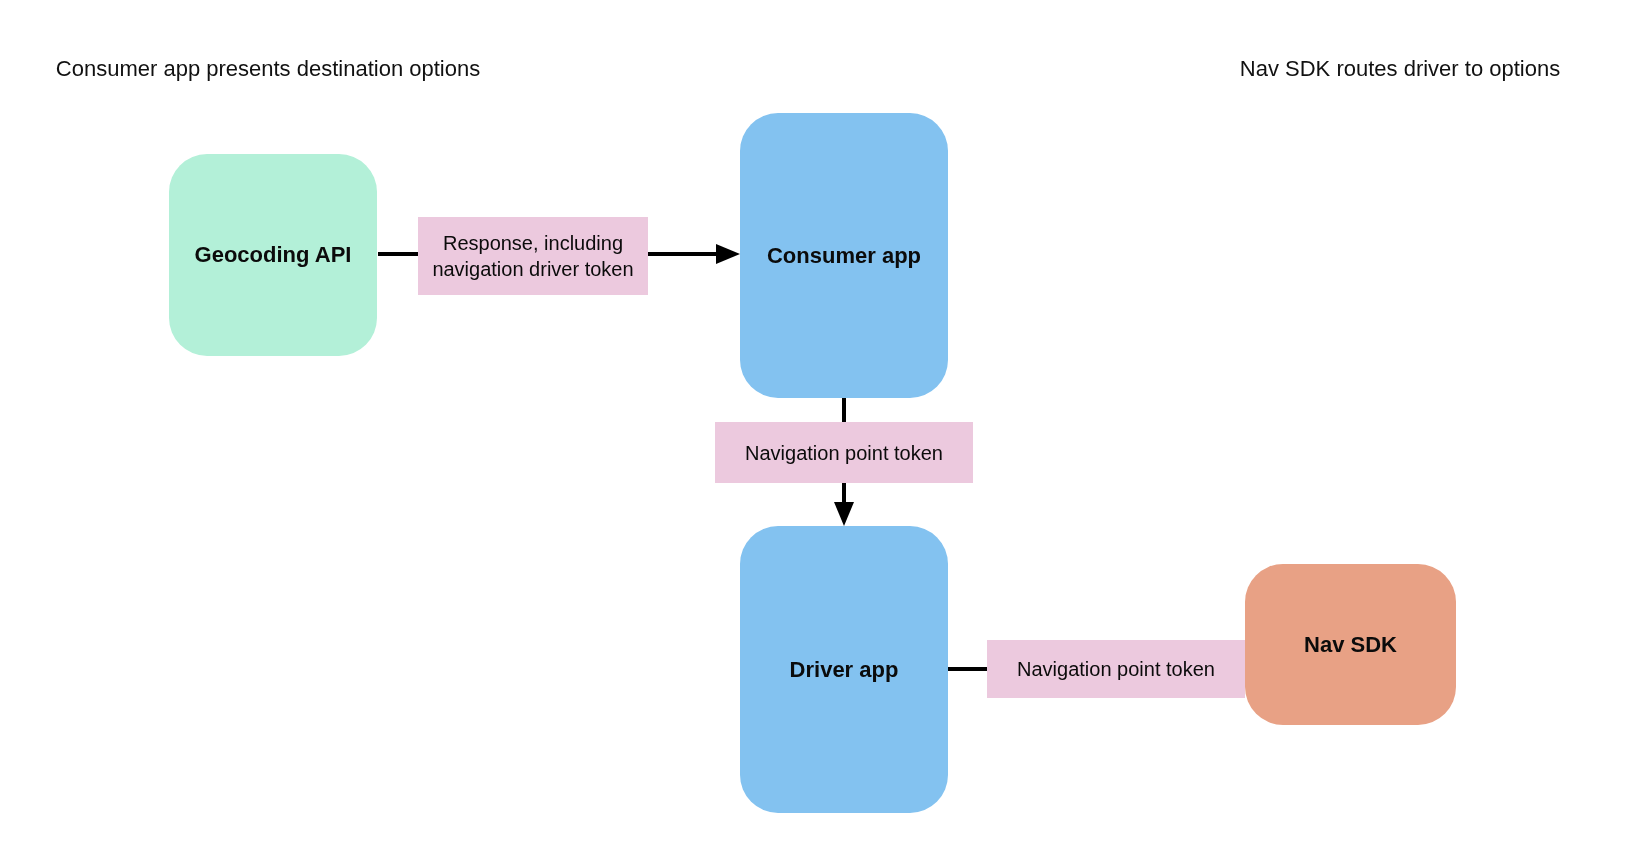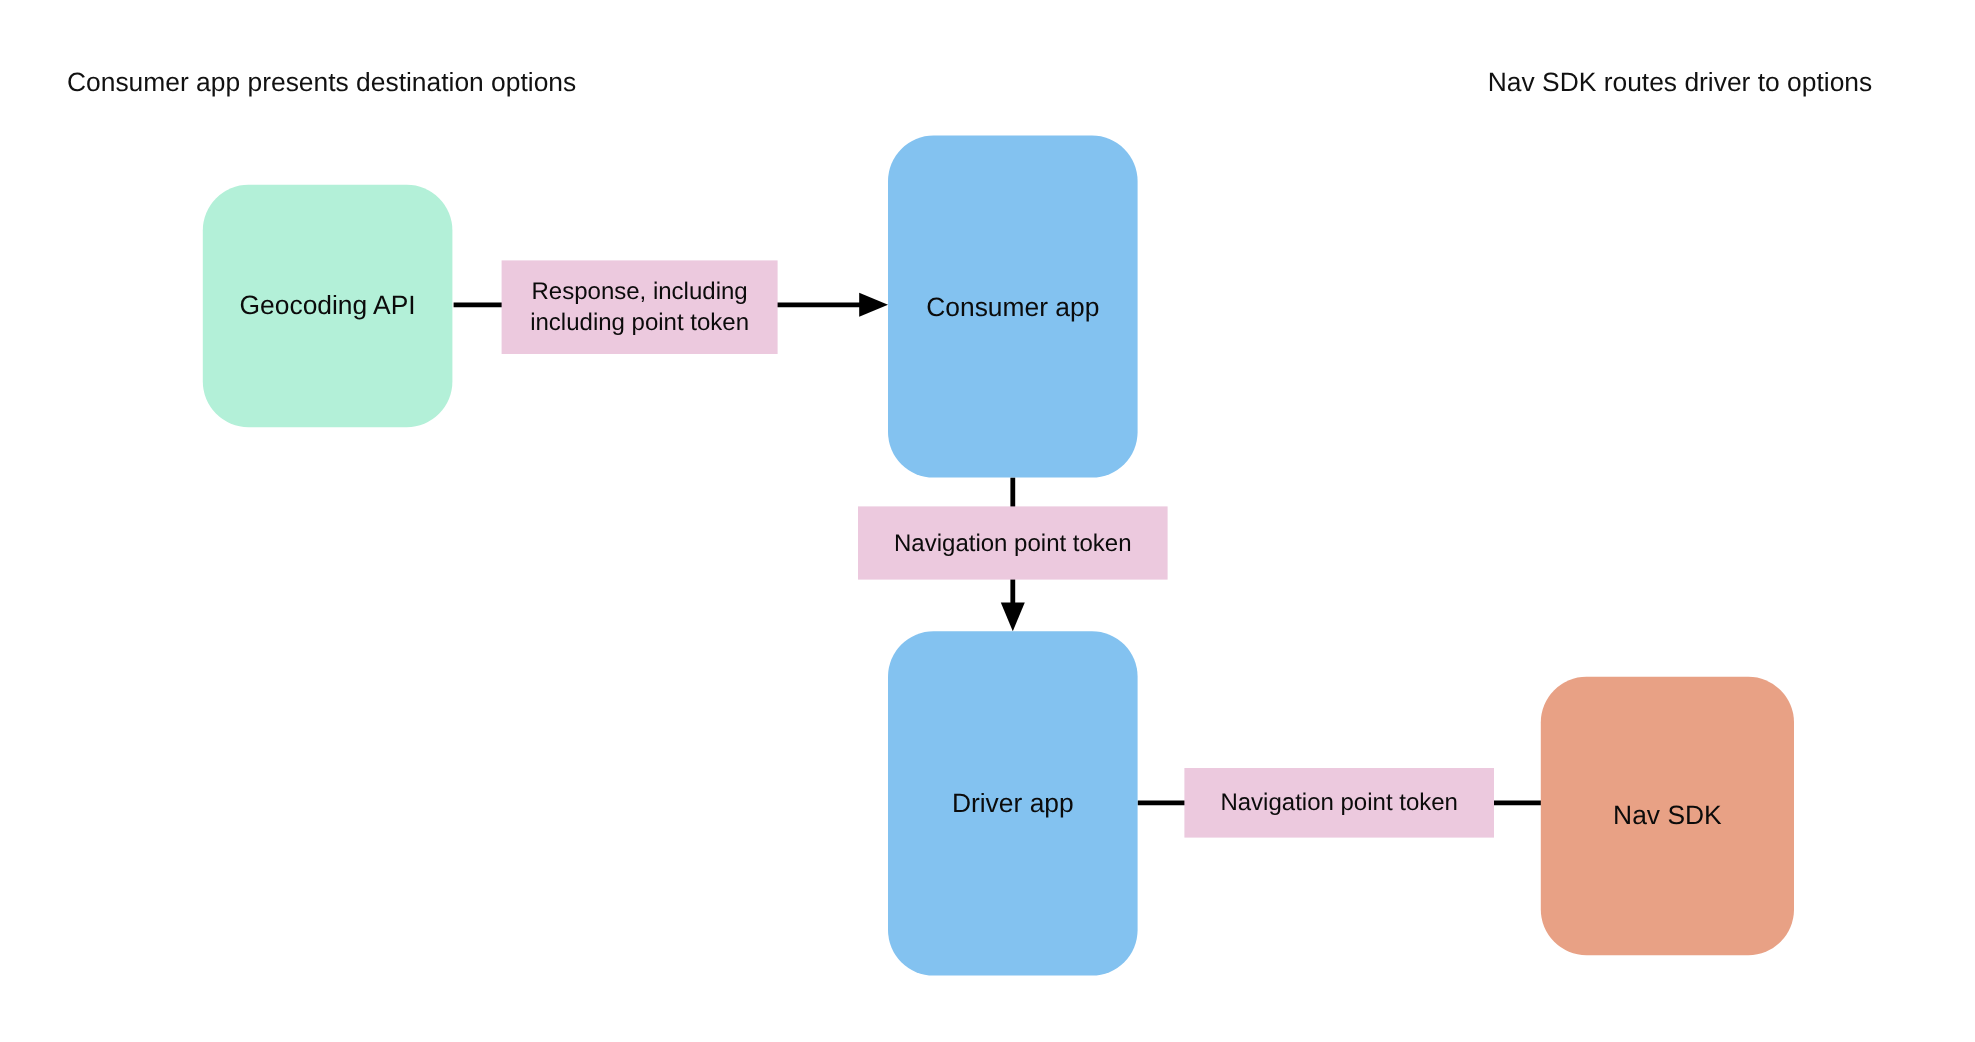--- a/index.html
+++ b/index.html
@@ -28,38 +28,38 @@
   #stage-header-2 { left: 844px; }
   #stage-header-3 { left: 1400px; }
 
   .node {
     position: absolute;
     border-radius: 38px;
     display: flex;
     align-items: center;
     justify-content: center;
     font-size: 22px;
-    font-weight: 400;
+    font-weight: 700;
     color: #0b0b0b;
     text-align: center;
   }
   #node-geocoding-api {
     left: 169px; top: 154px; width: 208px; height: 202px;
     background: #b3f0d8;
   }
   #node-consumer-app {
     left: 740px; top: 113px; width: 208px; height: 285px;
     background: #83c2f0;
   }
   #node-driver-app {
     left: 740px; top: 526px; width: 208px; height: 287px;
     background: #83c2f0;
   }
   #node-nav-sdk {
-    left: 1284px; top: 564px; width: 211px; height: 232px;
+    left: 1245px; top: 564px; width: 211px; height: 161px;
     background: #e8a185;
   }
 
   .edge-label {
     position: absolute;
     background: #ecc9de;
     color: #0b0b0b;
     font-size: 20px;
     font-weight: 400;
     line-height: 26px;
@@ -102,21 +102,21 @@
     <g>
       <line x1="844" y1="398" x2="844" y2="506" stroke="#000000" stroke-width="4"></line>
       <polygon points="844,526 834,502 854,502" fill="#000000"></polygon>
     </g>
     <g>
       <line x1="948" y1="669" x2="1293" y2="669" stroke="#000000" stroke-width="4"></line>
       <polygon points="1313,669 1289,659 1289,679" fill="#000000"></polygon>
     </g>
   </svg>
 
-  <div class="edge-label" id="edge-label-1">Response, including including point token</div>
+  <div class="edge-label" id="edge-label-1">Response, including navigation driver token</div>
   <div class="edge-label" id="edge-label-2">Navigation point token</div>
   <div class="edge-label" id="edge-label-3">Navigation point token</div>
 
   <div class="node" id="node-geocoding-api">Geocoding API</div>
   <div class="node" id="node-driver-app">Driver app</div>
   <div class="node" id="node-consumer-app">Consumer app</div>
   <div class="node" id="node-nav-sdk">Nav SDK</div>
 
 </div>
 

